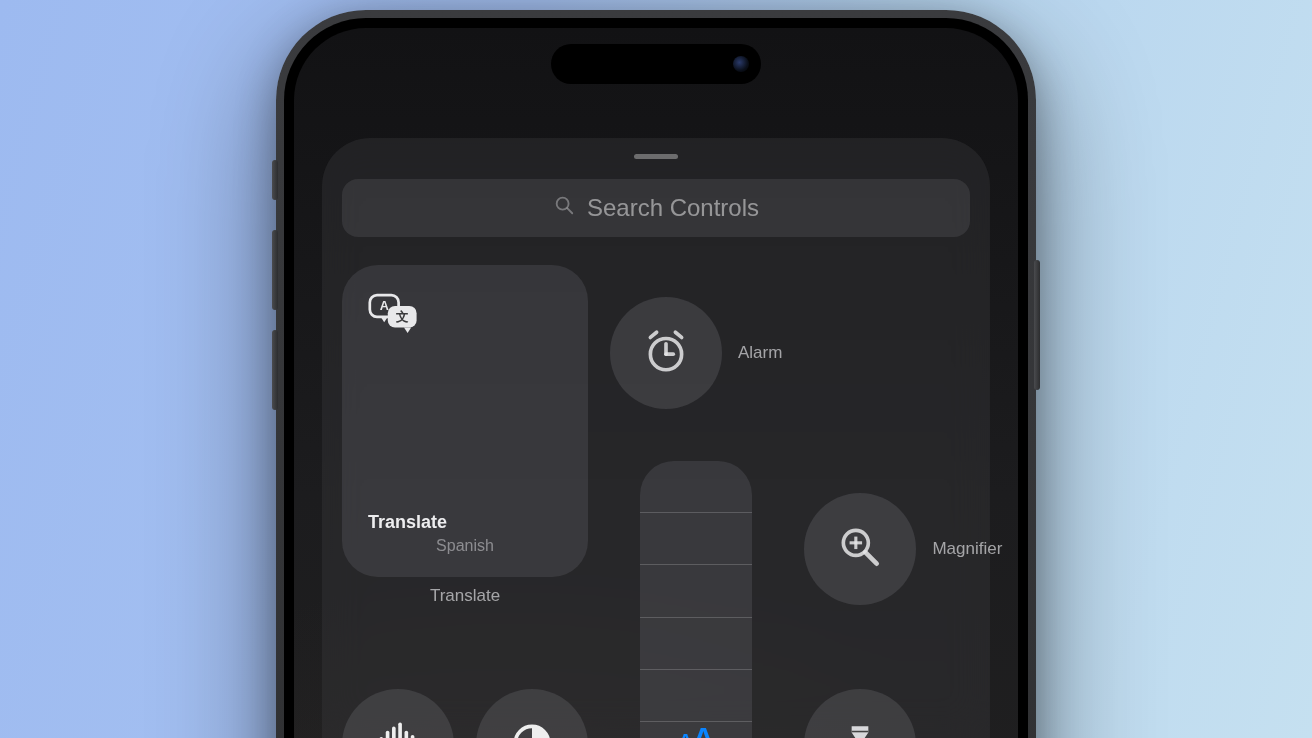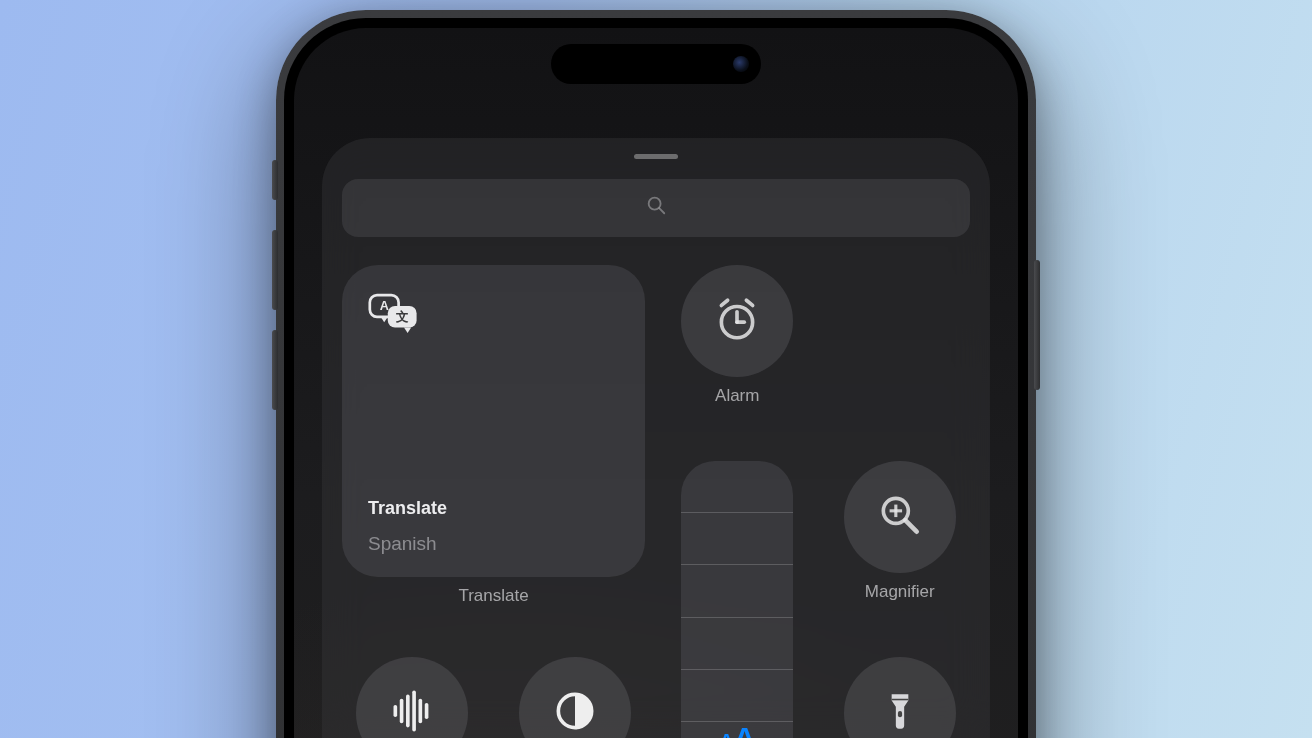--- a/index.html
+++ b/index.html
@@ -125,24 +125,24 @@
   .grid {
     display: grid;
     grid-template-columns: repeat(4, 1fr);
     grid-auto-rows: 176px;
     gap: 20px 22px;
     margin-top: 10px;
   }
 
   .cell {
     display: flex;
-    flex-direction: column;
+    flex-direction: row;
     align-items: center;
     justify-content: flex-start;
-    gap: 10px;
+    gap: 16px;
     position: relative;
   }
 
   .tile-label {
     color: rgba(220,220,222,0.7);
     font-size: 17px;
     text-align: center;
     line-height: 1.1;
   }
 
@@ -183,22 +183,23 @@
   .translate-card .t-icons svg {
     width: 54px; height: 48px;
   }
   .translate-card .t-title {
     color: #ededef;
     font-weight: 600;
     font-size: 18px;
   }
   .translate-card .t-sub {
     color: rgba(210,210,214,0.55);
-    font-size: 19px;
-    margin-top: 14px;
+    font-size: 16px;
+    margin-top: 4px;
+    text-align: center;
   }
 
   
   .textsize-cell {
     grid-column: 3;
     grid-row: 2 / span 2;
     display: flex;
     flex-direction: column;
     align-items: center;
     gap: 10px;
@@ -268,20 +269,21 @@
       <div class="cc-panel">
         <div class="grabber"></div>
 
         <div class="search-bar">
           <span>
             <svg viewBox="0 0 24 24" fill="none">
                 <circle cx="10.5" cy="10.5" r="6.5" stroke="currentColor" stroke-width="2"></circle>
                 <line x1="15.5" y1="15.5" x2="21" y2="21" stroke="currentColor" stroke-width="2" stroke-linecap="round"></line>
               </svg>
           </span>
+          <span>Search Controls</span>
         </div>
 
         <div class="grid">
 
           <div class="translate-cell">
             <div class="translate-card">
               <div class="t-icons">
                 <svg viewBox="0 0 60 52" fill="none">
                   <rect x="2" y="4" width="32" height="24" rx="8" fill="none" stroke="#e8e8ea" stroke-width="3"></rect>
                   <text x="18" y="21" text-anchor="middle" font-family="Arial" font-size="14" fill="#e8e8ea" font-weight="700">A</text>

